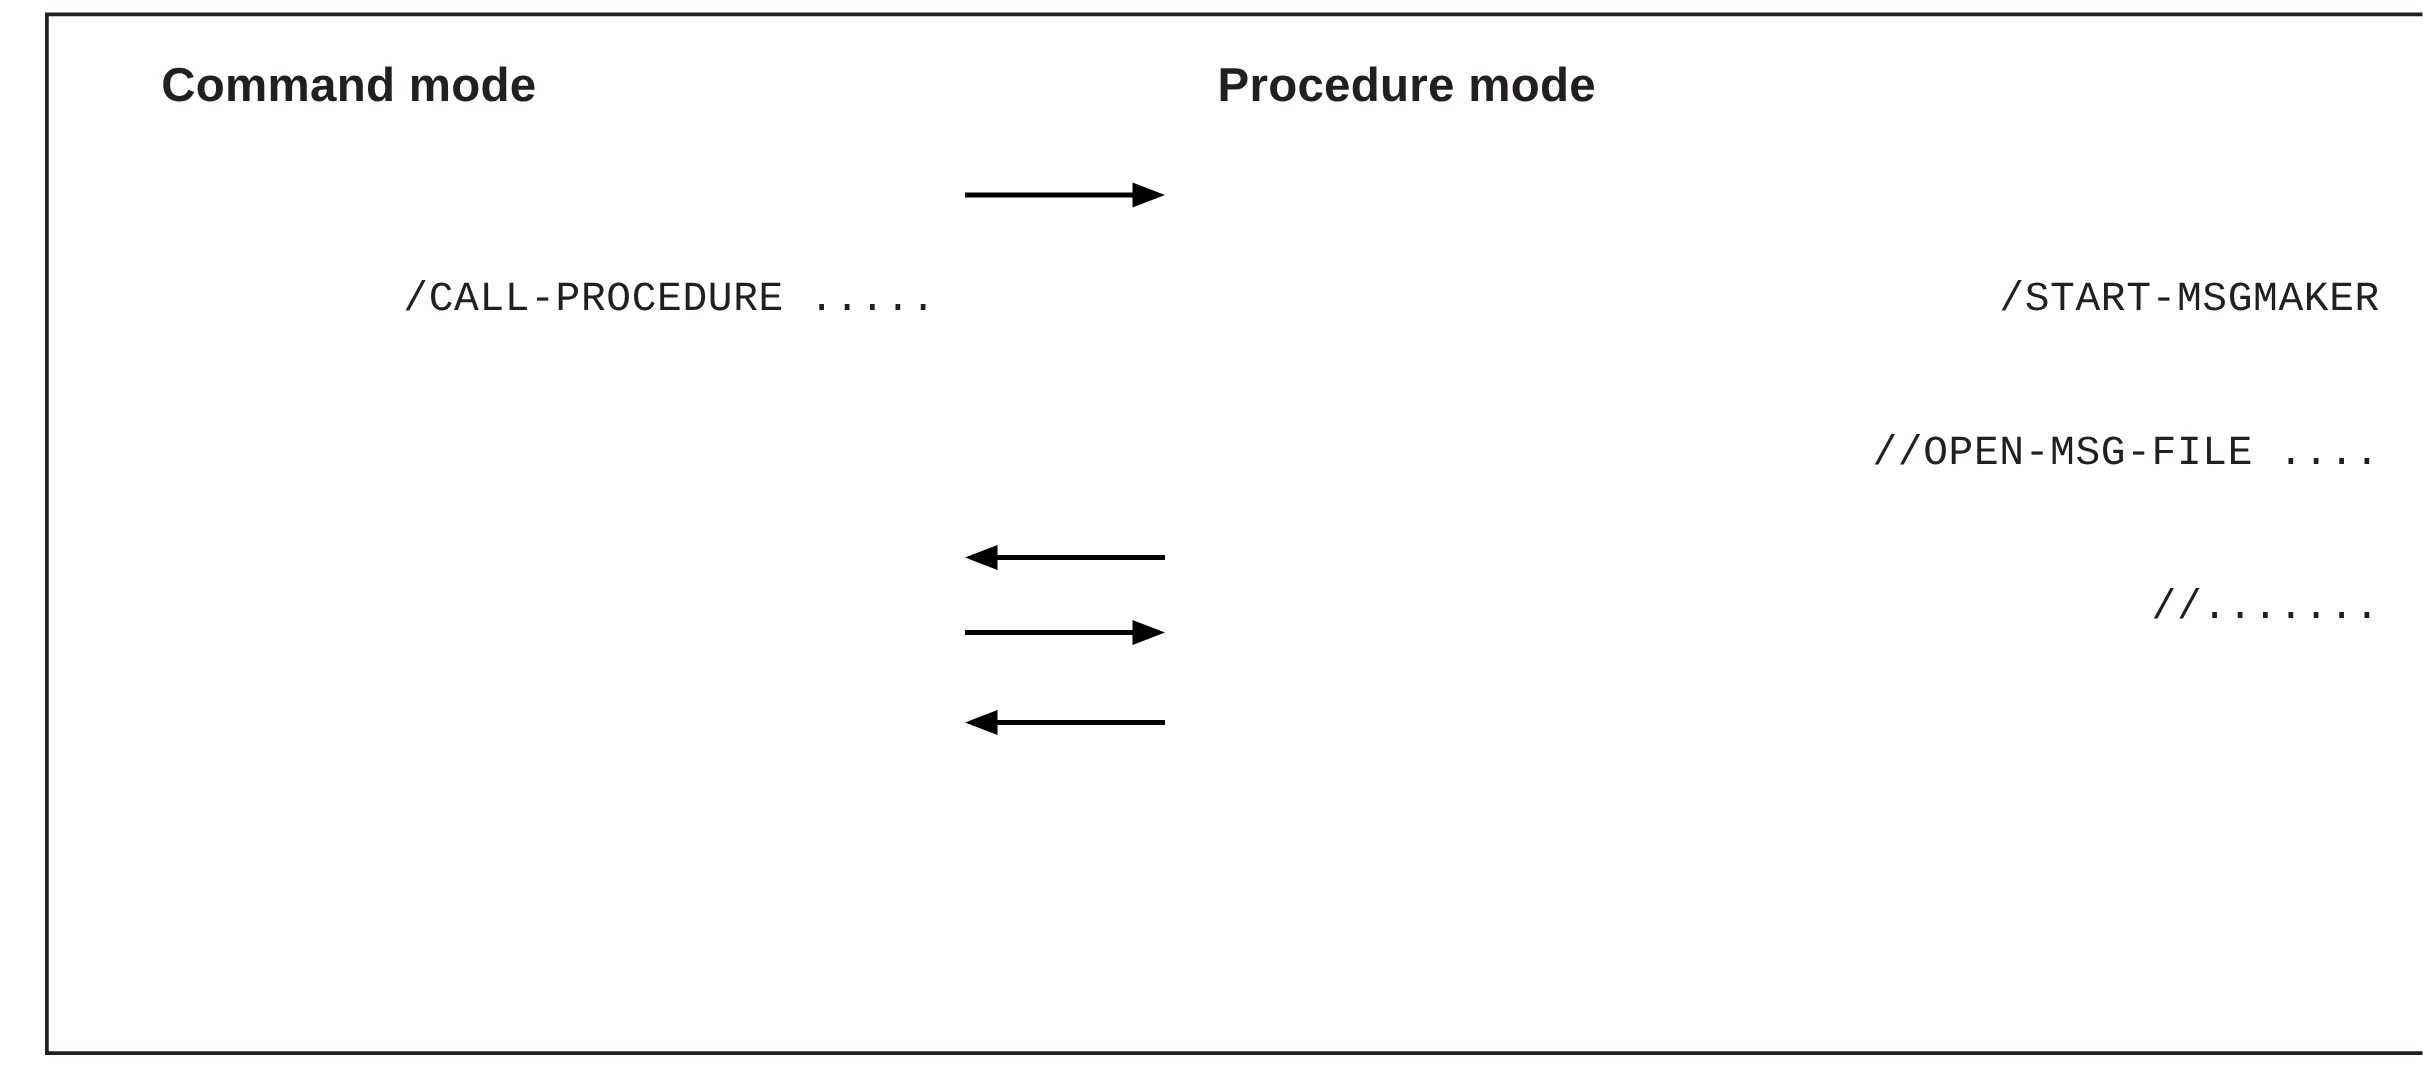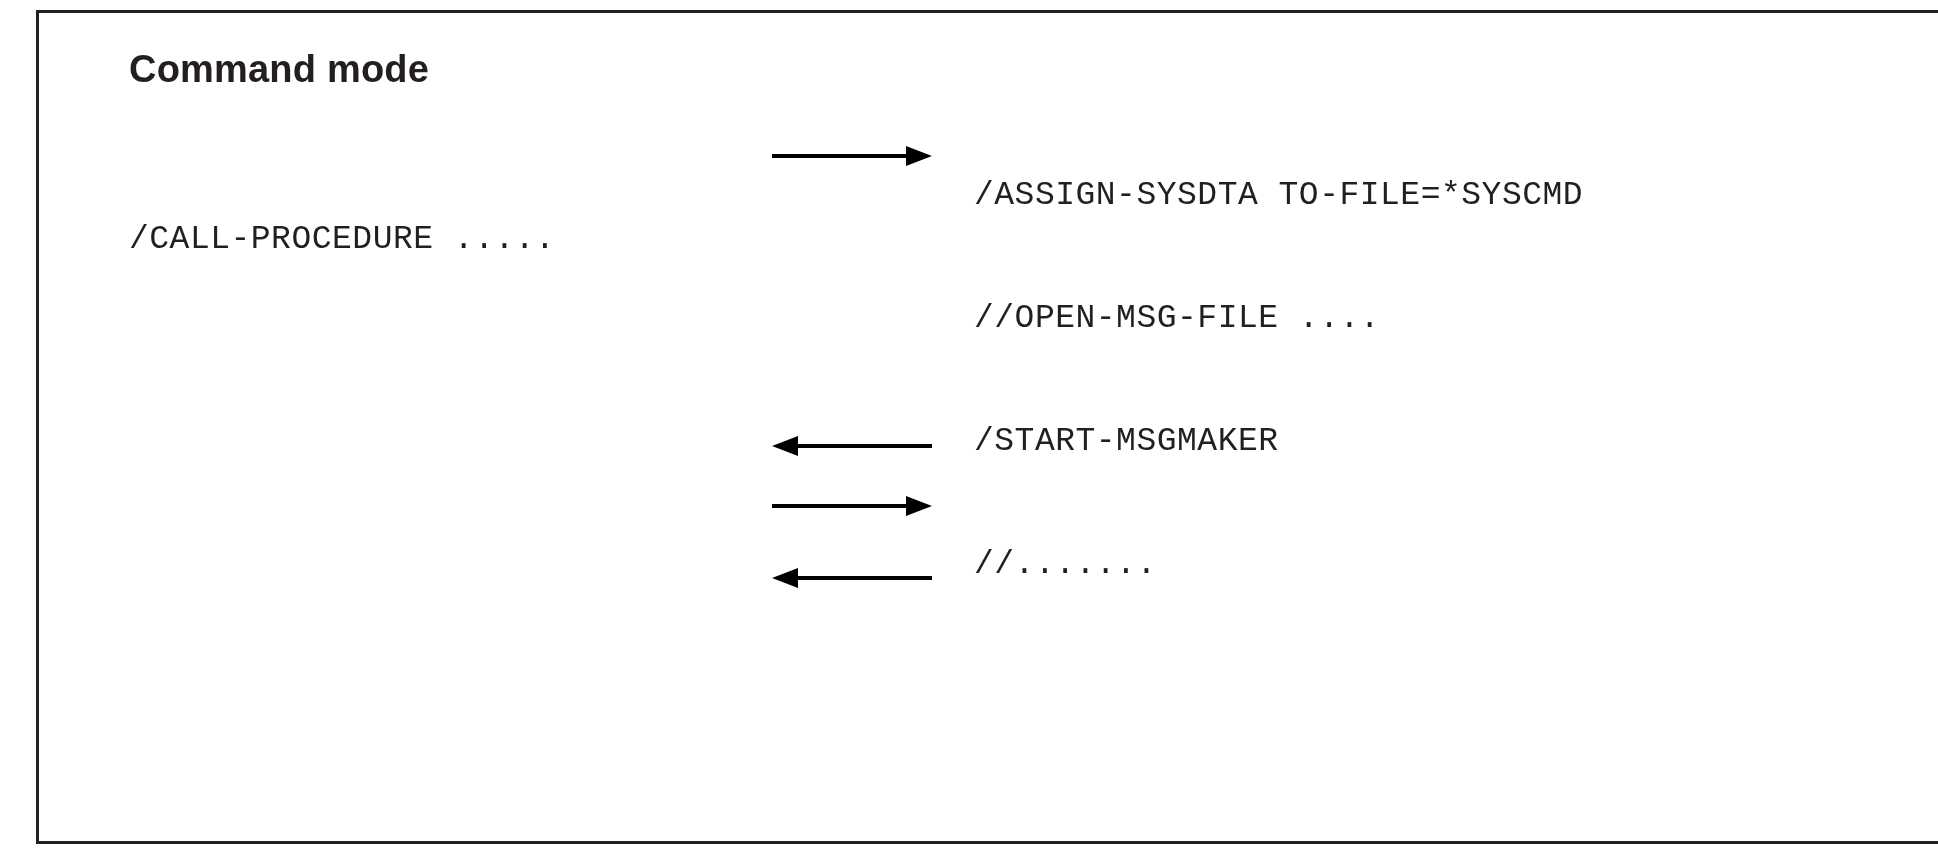--- a/index.html
+++ b/index.html
@@ -51,20 +51,21 @@
     font-family: "Liberation Mono", monospace;
     font-size: 33px;
     line-height: 41px;
     color: #231f20;
     letter-spacing: 0.5px;
     white-space: pre;
   }
   .code-line {
     white-space: pre;
     height: 41px;
+    text-align: right;
   }
   .code-line.blank {
     color: transparent;
   }
 
   
   .arrows {
     position: absolute;
     left: 0;
     top: 0;
@@ -115,24 +116,24 @@
         
         
         
         
         
         
       </div>
     </div>
 
     <div class="col col-right">
+      <div class="heading">Procedure mode</div>
       <div class="code-block">
-        <div class="code-line">/ASSIGN-SYSDTA TO-FILE=*SYSCMD</div>
+        <div class="code-line">/START-MSGMAKER</div>
         <div class="code-line">//OPEN-MSG-FILE ....</div>
-        <div class="code-line">/START-MSGMAKER</div>
         <div class="code-line">//.......</div>
         
         
         
         
         
         
       </div>
     </div>
 

